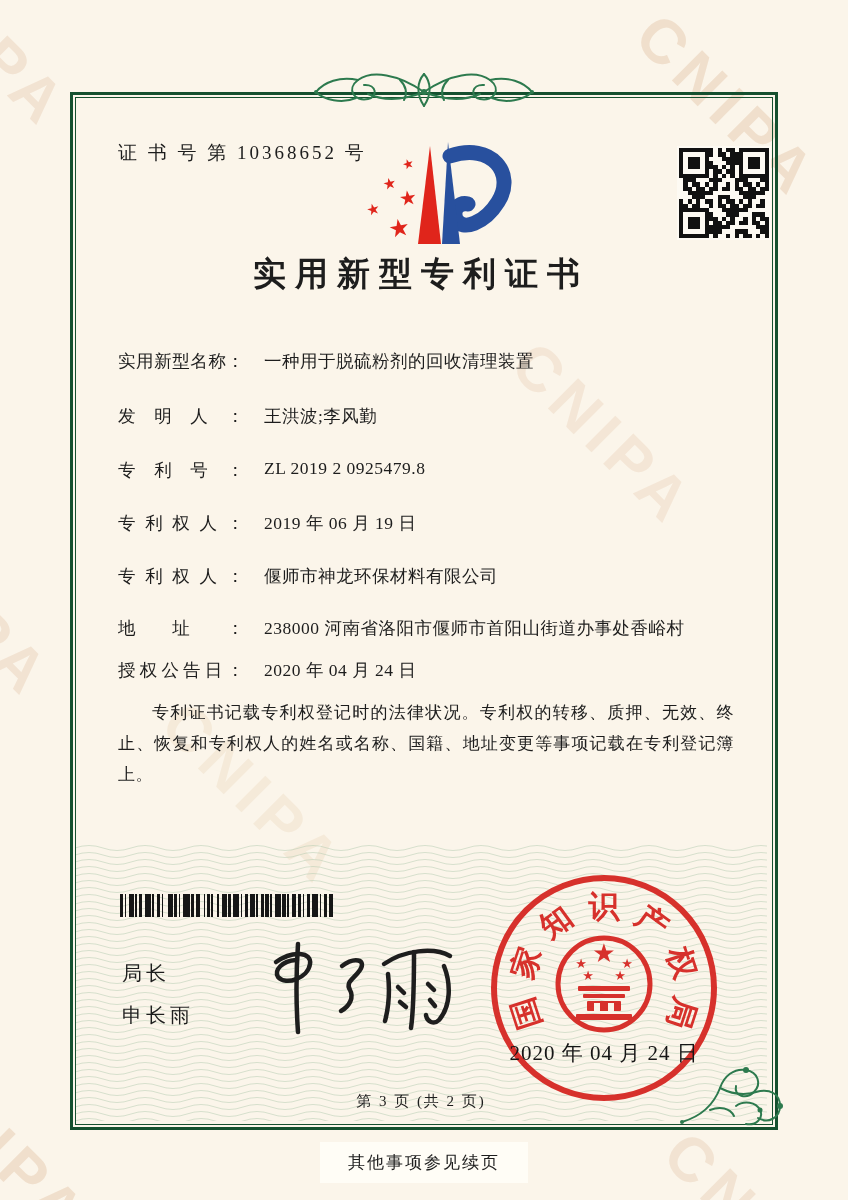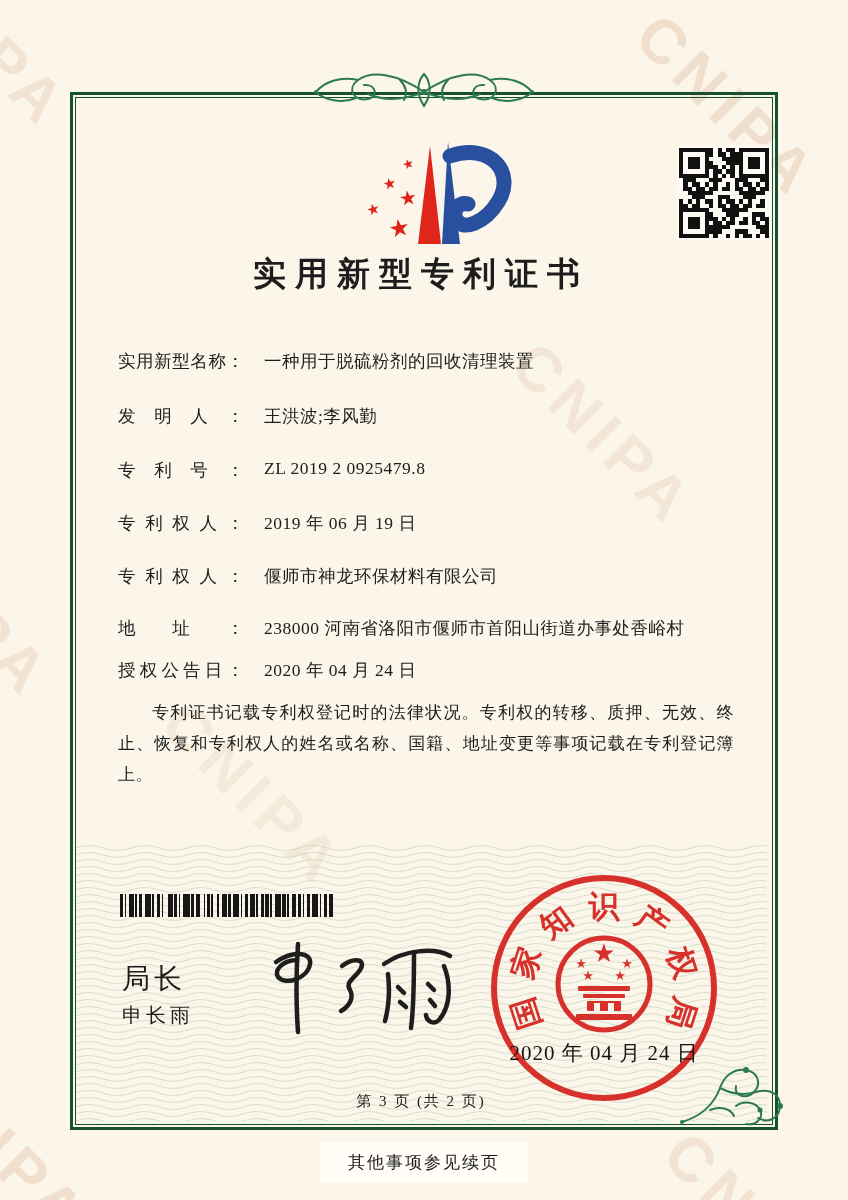--- a/index.html
+++ b/index.html
@@ -56,21 +56,21 @@
              font-size:17px;line-height:1.82;letter-spacing:.4px;text-align:justify;}
   .body-text p{margin:0;text-indent:2em;}
 
   
   .barcode{position:absolute;left:120px;top:894px;width:218px;height:23px;z-index:3;
            display:flex;align-items:stretch;}
   .barcode div{height:100%;}
   .barcode .b{background:#161616;}
 
   
-  .sig-title{position:absolute;left:122px;top:960px;font-size:28px;letter-spacing:4px;z-index:3;}
+  .sig-title{position:absolute;left:122px;top:960px;font-size:20px;letter-spacing:4px;z-index:3;}
   .sig-name{position:absolute;left:122px;top:1002px;font-size:20px;letter-spacing:4px;z-index:3;}
   .sig-svg{position:absolute;left:238px;top:932px;z-index:3;}
 
   
   .seal{position:absolute;left:484px;top:868px;z-index:4;}
 
   
   .page-ind{position:absolute;left:70px;top:1092px;width:702px;text-align:center;
             font-size:15px;letter-spacing:2px;z-index:3;}
   .note-box{position:absolute;left:50%;top:1142px;transform:translateX(-50%);
@@ -164,20 +164,21 @@
       <path d="M34 52 C44 48 54 50 58 58"></path>
     </g>
     <g fill="#2d7a4e">
       <circle cx="70" cy="12" r="3"></circle>
         <circle cx="104" cy="48" r="3"></circle>
       <circle cx="84" cy="52" r="2.5"></circle>
         <circle cx="6" cy="64" r="2"></circle>
     </g>
   </svg>
 
+  <div class="cert-no">证 书 号 第 10368652 号</div>
 
   <svg class="logo" width="180" height="120" viewBox="0 0 180 120">
     <path d="M112 20 C154 6 178 38 160 66 C147 87 124 96 118 83 C114 73 122 66 130 68" fill="none" stroke="#28509e" stroke-width="15" stroke-linecap="round"></path>
     <polygon points="110,6 122,108 104,108" fill="#28509e"></polygon>
     <polygon points="92,10 103,108 80,108" fill="#e0251b"></polygon>
     <g fill="#e0251b" font-family="'DejaVu Sans',sans-serif">
       <text x="66" y="34" font-size="13" transform="rotate(-18 66 34)">★</text>
       <text x="46" y="54" font-size="15" transform="rotate(-12 46 54)">★</text>
       <text x="62" y="70" font-size="20" transform="rotate(-8 62 70)">★</text>
       <text x="30" y="80" font-size="15" transform="rotate(-15 30 80)">★</text>

